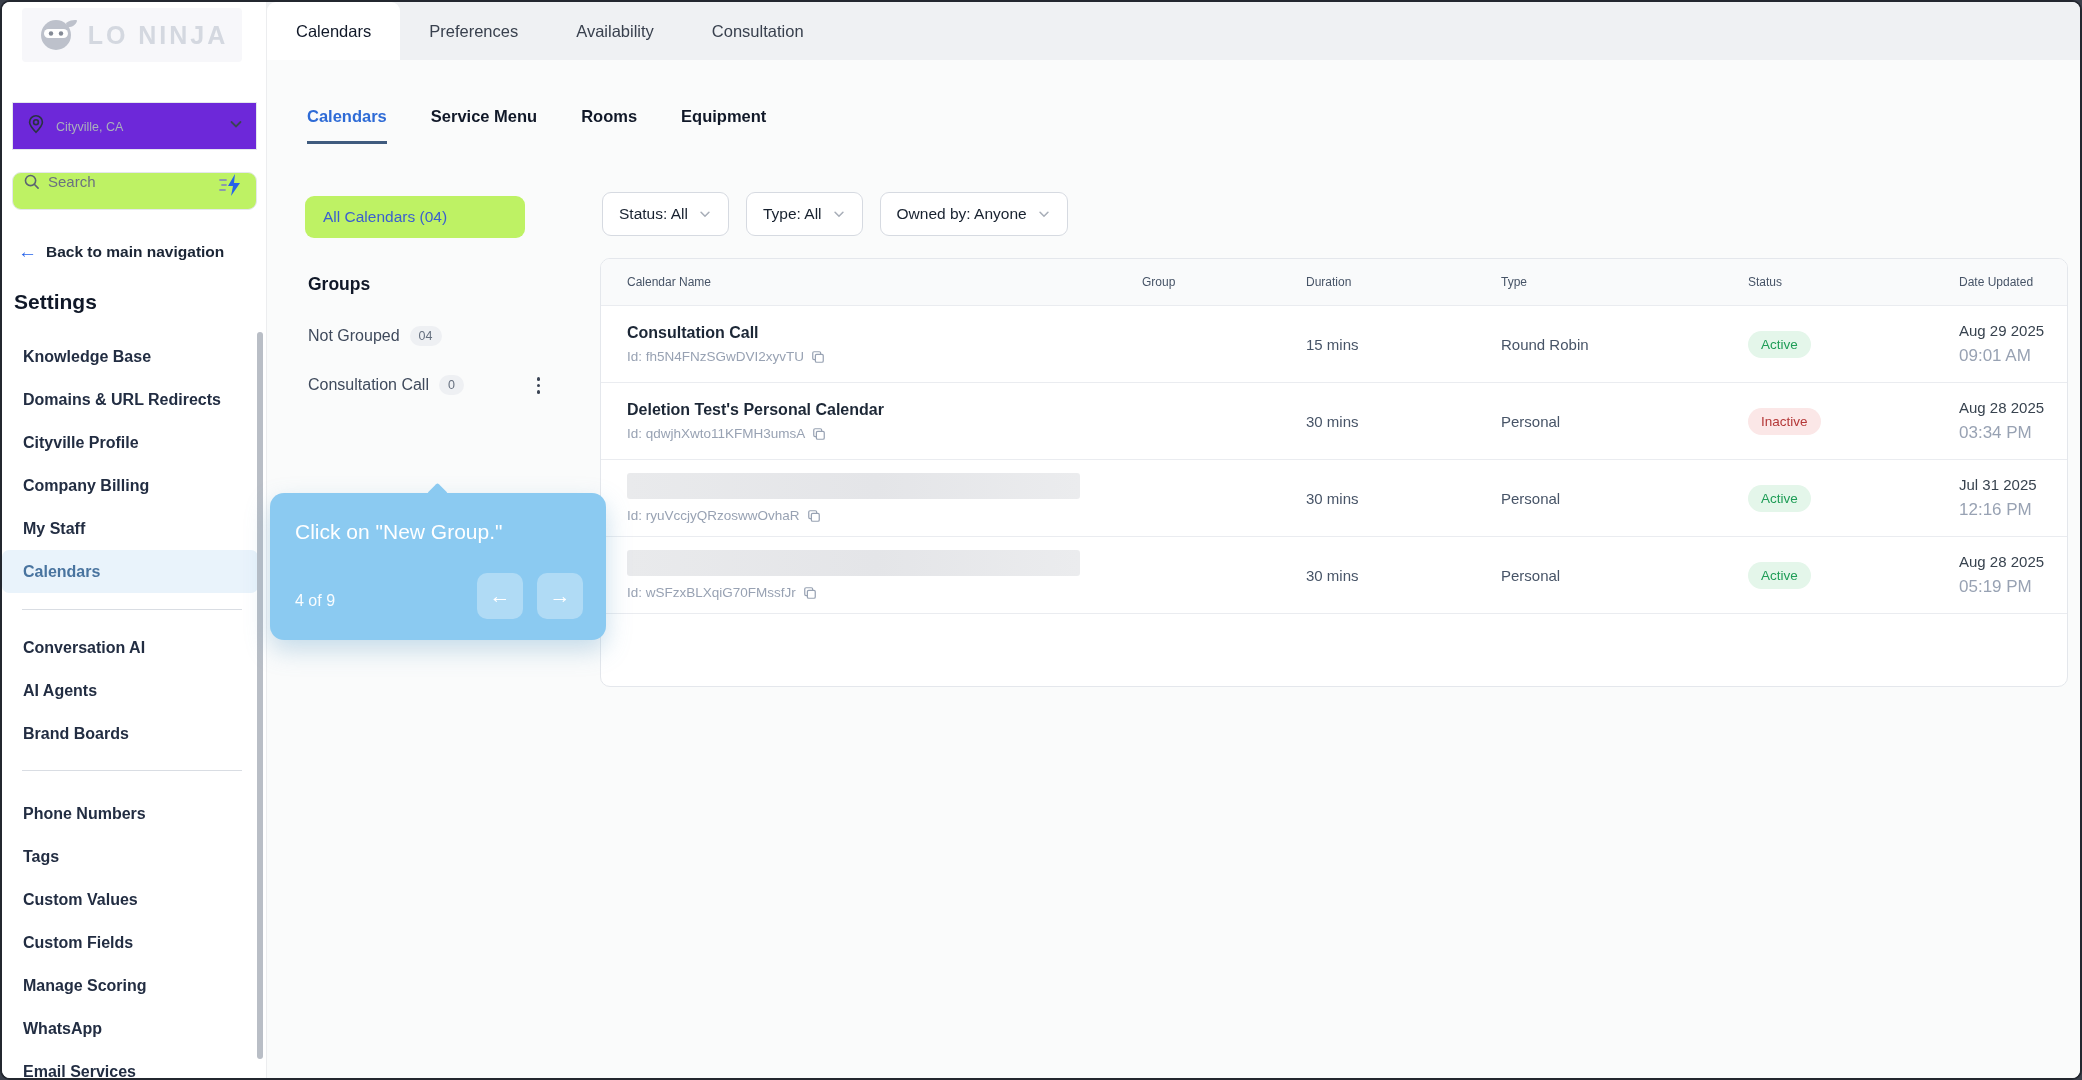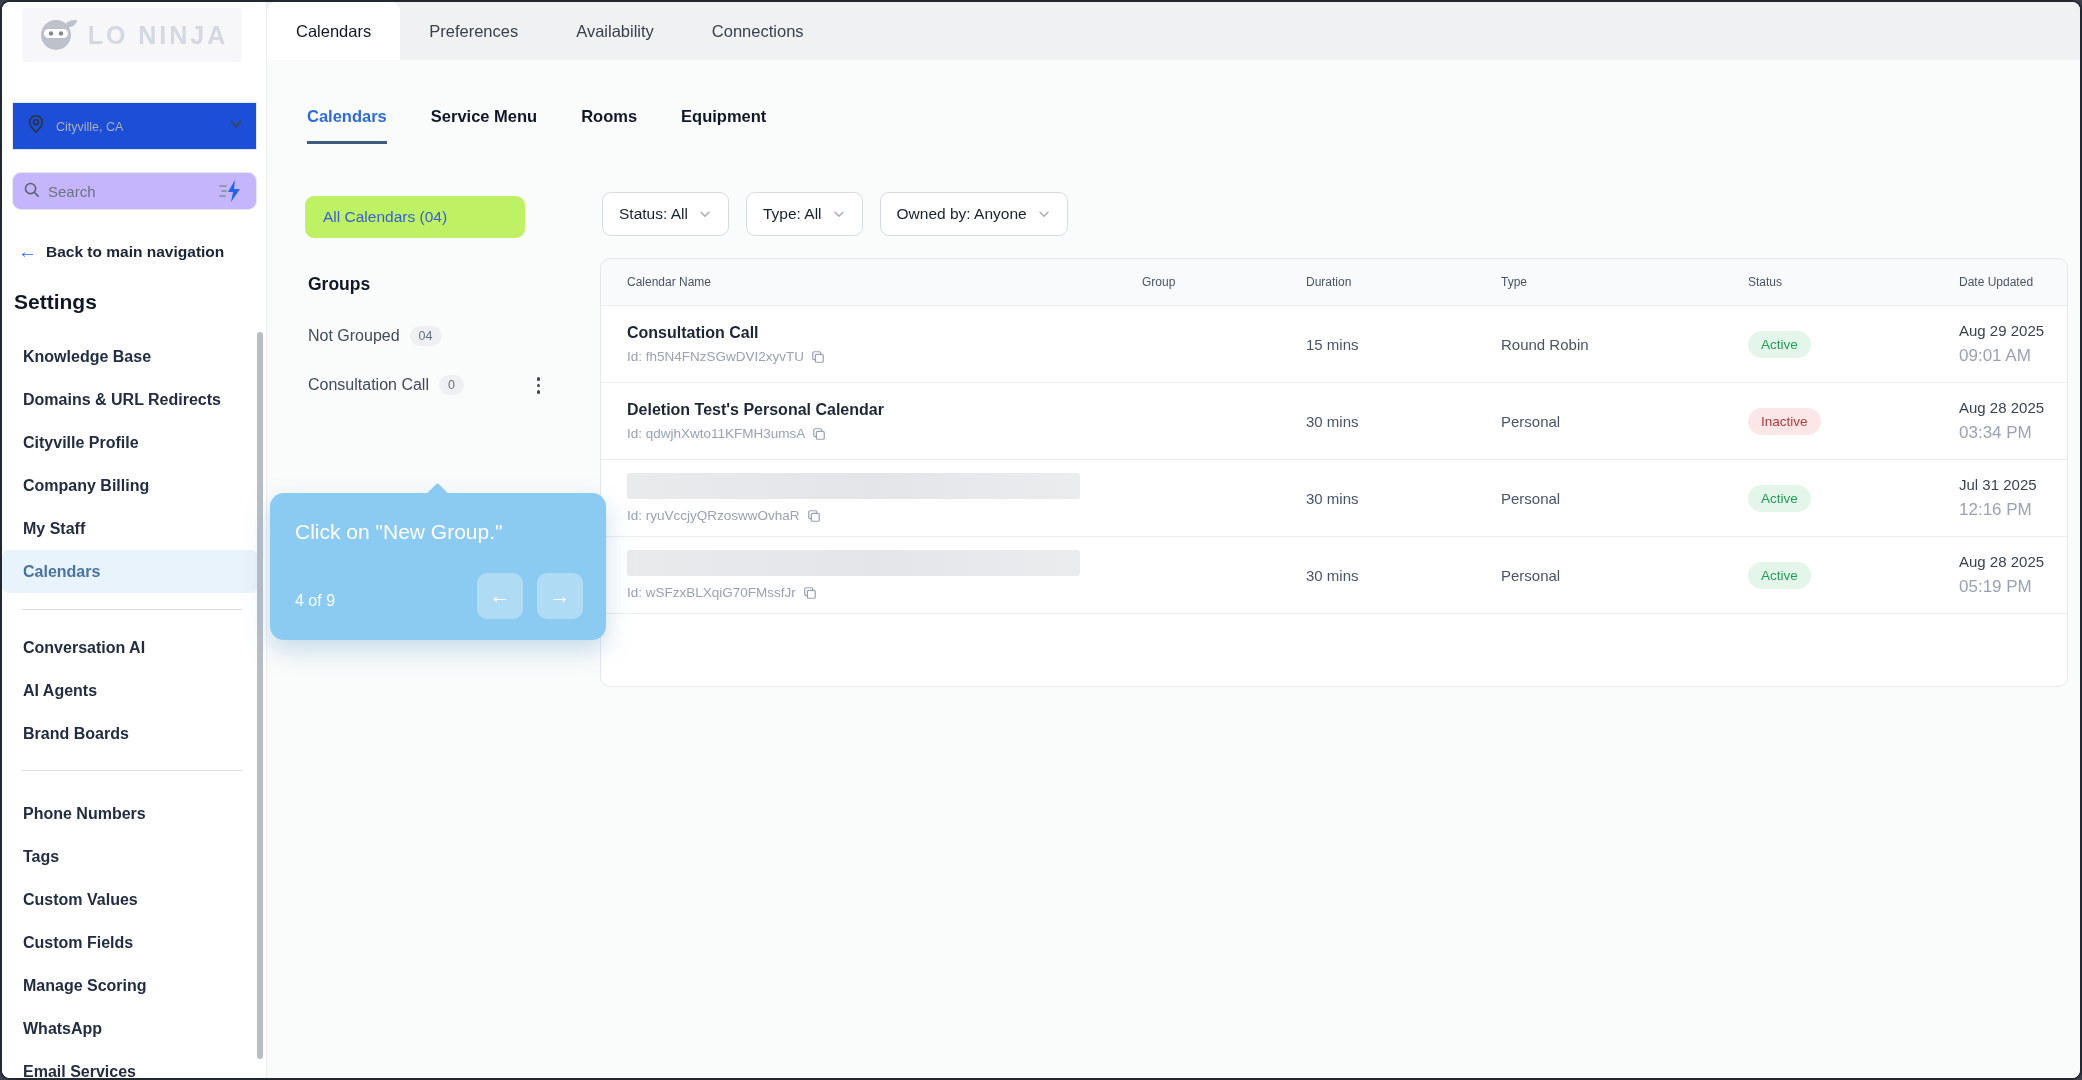--- a/index.html
+++ b/index.html
@@ -13,27 +13,27 @@
   .topbar{ position:absolute; left:265px; top:0; right:0; height:58px; background:#eff1f3; display:flex; }
   .top-tab{ height:58px; display:flex; align-items:center; padding:0 29px; font-size:16.5px; color:#39414e; font-weight:500; cursor:pointer; }
   .top-tab.active{ background:#ffffff; border-radius:9px 9px 0 0; color:#101828; }
 
   
   .sidebar{ position:absolute; left:0; top:0; width:265px; height:100%; background:#ffffff; border-right:1px solid #ecedef; }
   .logo-card{ position:absolute; left:20px; top:6px; width:220px; height:54px; background:#f4f5f8; border-radius:4px;
               display:flex; align-items:center; justify-content:center; gap:8px; opacity:.75;text-align:right; }
   .logo-text{ font-size:25px; font-weight:bold; letter-spacing:3px; color:#c6cbd6; }
   .loc-box{ position:absolute; left:10px; top:100px; width:245px; height:48px; border:1px solid #e4e7ec; border-radius:1px;
-            background:#1d4ed8; display:flex; align-items:center; padding:0 12px; gap:9px; cursor:pointer; }
+            background:#6d28d9; display:flex; align-items:center; padding:0 12px; gap:9px; cursor:pointer; }
   .loc-lines{ flex:1; position:relative; }
   .redact{ background:linear-gradient(90deg,#e9eaec,#e4e5e8 55%,#ebecee); border-radius:3px; }
   .loc-redact{ width:128px; height:15px; margin-bottom:3px; }
   .loc-city{ font-size:12.5px; color:#aab0bb; }
   .search-box{ position:absolute; left:10px; top:170px; width:245px; height:38px; border:1px solid #e4e7ec; border-radius:9px;
-               background:#c4b5fd; display:flex; align-items:center; padding:0 10px; gap:8px; }
+               background:#bef264; display:flex; align-items:flex-start; padding:0 10px; gap:8px; }
   .search-box input{ border:none; outline:none; flex:1; font-size:15px; color:#33404f; font-family:inherit; background:transparent; width:100px;}
   .search-box input::placeholder{ color:#6b7280; }
   .ai-icon{ display:flex; align-items:center; cursor:pointer; }
   .back-row{ position:absolute; left:16px; top:240px; display:flex; align-items:center; gap:9px; cursor:pointer; }
   .back-arrow{ color:#2563eb; font-size:19px; line-height:1; }
   .back-label{ font-size:15.5px; font-weight:600; color:#1b2535; }
   .settings-h{ position:absolute; left:12px; top:288px; font-size:21px; font-weight:bold; color:#101828; }
   .side-list{ position:absolute; left:0; width:256px; list-style:none; }
   .side-item{ height:43px; display:flex; align-items:center; padding-left:21px; font-size:16px; font-weight:600; color:#222d42; cursor:pointer; border-radius:7px; }
   .side-item.active{ background:#e9f3fb; color:#49749f; }
@@ -94,21 +94,21 @@
 </style>
 </head>
 <body>
 
 <div class="window">
 
   <div class="topbar">
     <div class="top-tab active">Calendars</div>
     <div class="top-tab">Preferences</div>
     <div class="top-tab">Availability</div>
-    <div class="top-tab">Connections</div>
+    <div class="top-tab">Consultation</div>
   </div>
 
   <div class="sidebar">
     <div class="logo-card">
       <span>
         <svg width="44" height="44" viewBox="0 0 44 44">
           <circle cx="20" cy="24" r="15" fill="#a7adba"></circle>
           <path d="M30 12 C36 8 42 9 41 10 C40 14 35 17 31 16 Z" fill="#a7adba"></path>
           <rect x="8" y="18" width="24" height="9" rx="4.5" fill="#ffffff"></rect>
           <circle cx="15" cy="22.5" r="2.2" fill="#5b6372"></circle>

